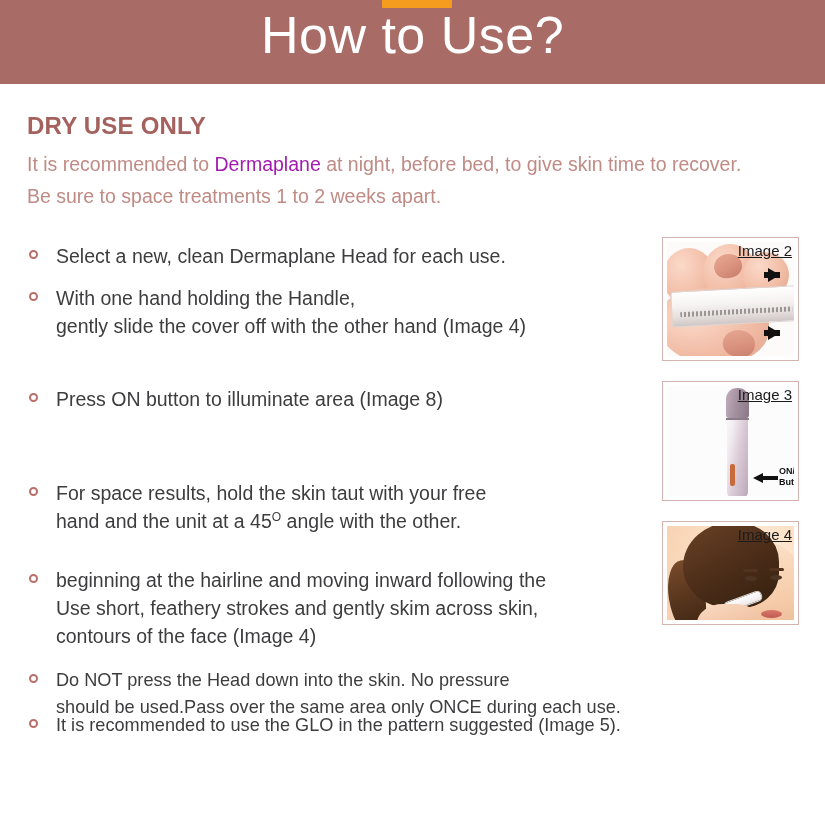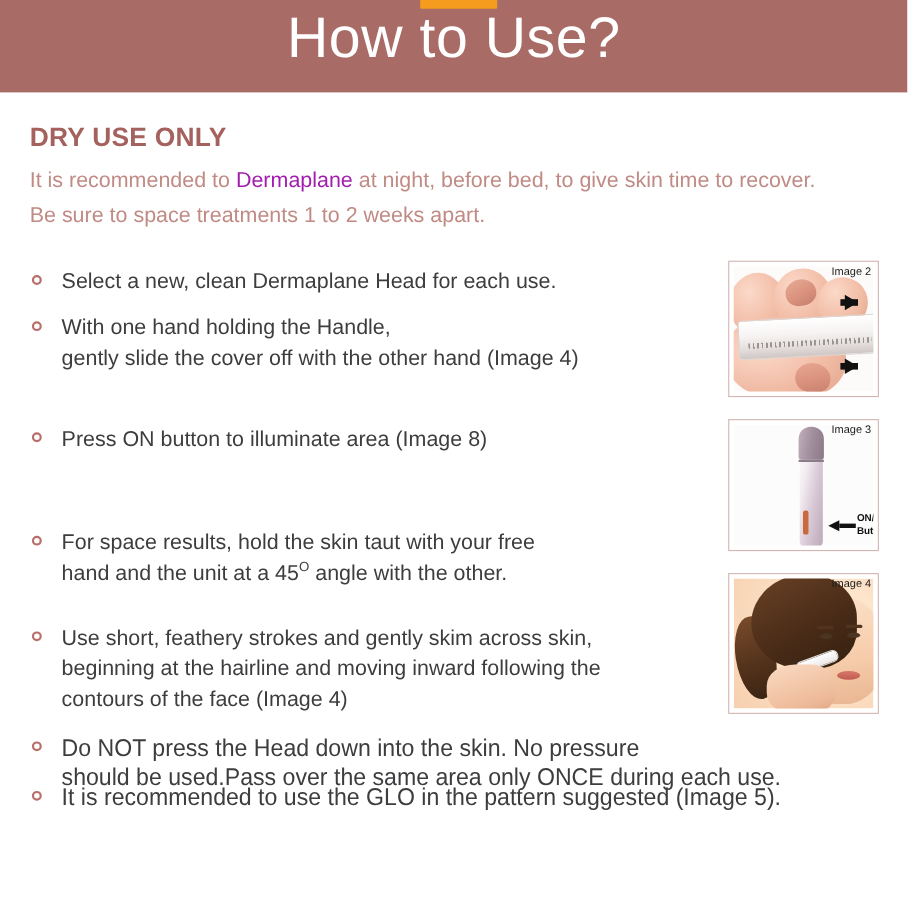--- a/index.html
+++ b/index.html
@@ -73,21 +73,21 @@
     border:2.5px solid #b86f6a;
     border-radius:50%;
     background:#ffffff;
     box-sizing:border-box;
   }
   .bullet .line{display:block;white-space:nowrap;}
   .bullet sup{font-size:0.62em;vertical-align:super;line-height:0;}
 
   
   .bullet.compact{
-    font-size:22px;
+    font-size:19px;
     line-height:27px;
   }
   .bullet.compact .line{
     transform:scaleX(0.955);
     transform-origin:left center;
   }
 
   
   .panel{
     position:absolute;
@@ -95,23 +95,24 @@
     background:#ffffff;
     overflow:hidden;
     box-sizing:border-box;
   }
   .panel .inner{
     position:absolute;left:4px;top:4px;right:4px;bottom:4px;
     overflow:hidden;
   }
   .panel .cap{
     position:absolute;right:6px;top:4px;
-    font-size:10px;color:#1b1b1b;
+    font-size:15px;color:#1b1b1b;
     z-index:6;white-space:nowrap;
     font-family:"Liberation Sans","DejaVu Sans",sans-serif;
+    text-decoration:underline;
   }
 
   
   .im2-bg{position:absolute;inset:0;background:#fdfbfa;}
   .im2 .knuckle{position:absolute;border-radius:50%;background:
      radial-gradient(ellipse at 35% 30%, #fbd9c9 0%, #f2bda6 55%, #e0a48c 100%);}
   .im2 .k1{left:-4px;top:6px;width:52px;height:58px;}
   .im2 .k2{left:36px;top:2px;width:54px;height:56px;}
   .im2 .k3{left:76px;top:10px;width:46px;height:46px;}
   .im2 .nail{position:absolute;border-radius:50% 50% 45% 45%;
@@ -238,22 +239,22 @@
     </div>
 
     <div class="bullet" style="top:395px">
       <span class="marker"></span>
       <span class="line">For space results, hold the skin taut with your free</span>
       <span class="line"><span>hand and the unit at a 45</span><sup>O</sup><span> angle with the other.</span></span>
     </div>
 
     <div class="bullet" style="top:482px">
       <span class="marker"></span>
+      <span class="line">beginning at the hairline and moving inward following the</span>
       <span class="line">Use short, feathery strokes and gently skim across skin,</span>
-      <span class="line">beginning at the hairline and moving inward following the</span>
       <span class="line">contours of the face (Image 4)</span>
     </div>
 
     <div class="bullet compact" style="top:582px">
       <span class="marker"></span>
       <span class="line">Do NOT press the Head down into the skin. No pressure</span>
       <span class="line">should be used.Pass over the same area only ONCE during each use.</span>
     </div>
 
     <div class="bullet compact" style="top:627px">
@@ -296,21 +297,21 @@
           <span class="tail"></span>
         </div>
       <div class="lbl">
         <span>ON/OFF</span><br>
         <span>Button</span>
       </div>
     </div>
     <div class="cap">Image 3</div>
   </div>
 
-  <div class="panel im4" style="left:662px;top:437px;width:137px;height:128px">
+  <div class="panel im4" style="left:662px;top:437px;width:137px;height:104px">
     <div class="inner">
       <div class="im4-bg"></div>
       <div class="pony"></div>
       <div class="face"></div>
       <div class="hair"></div>
       <div class="browL"></div>
       <div class="browR"></div>
       <div class="eyeL"></div>
       <div class="eyeR"></div>
       <div class="lips"></div>

